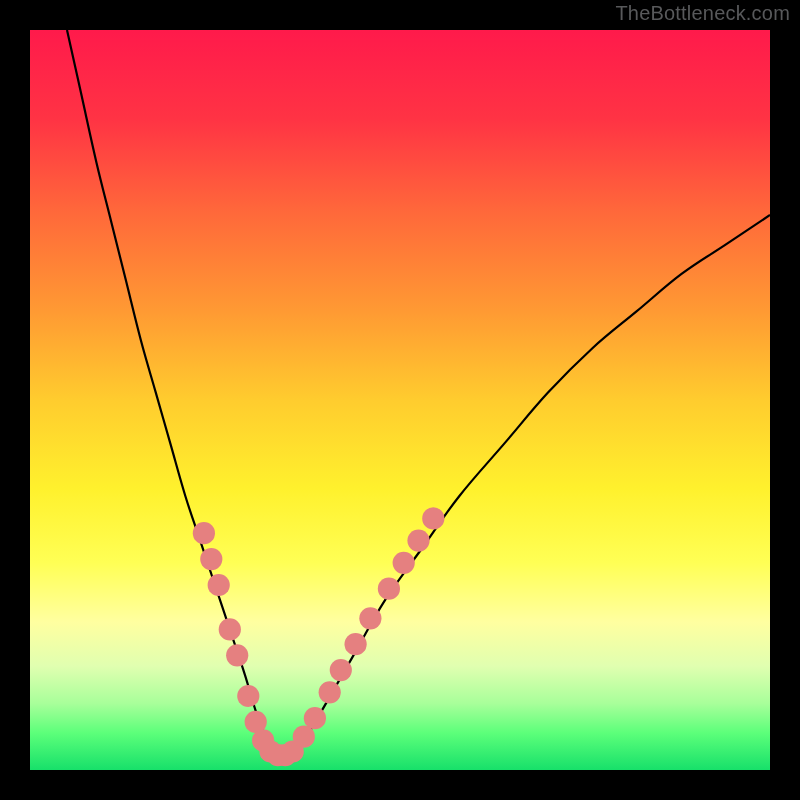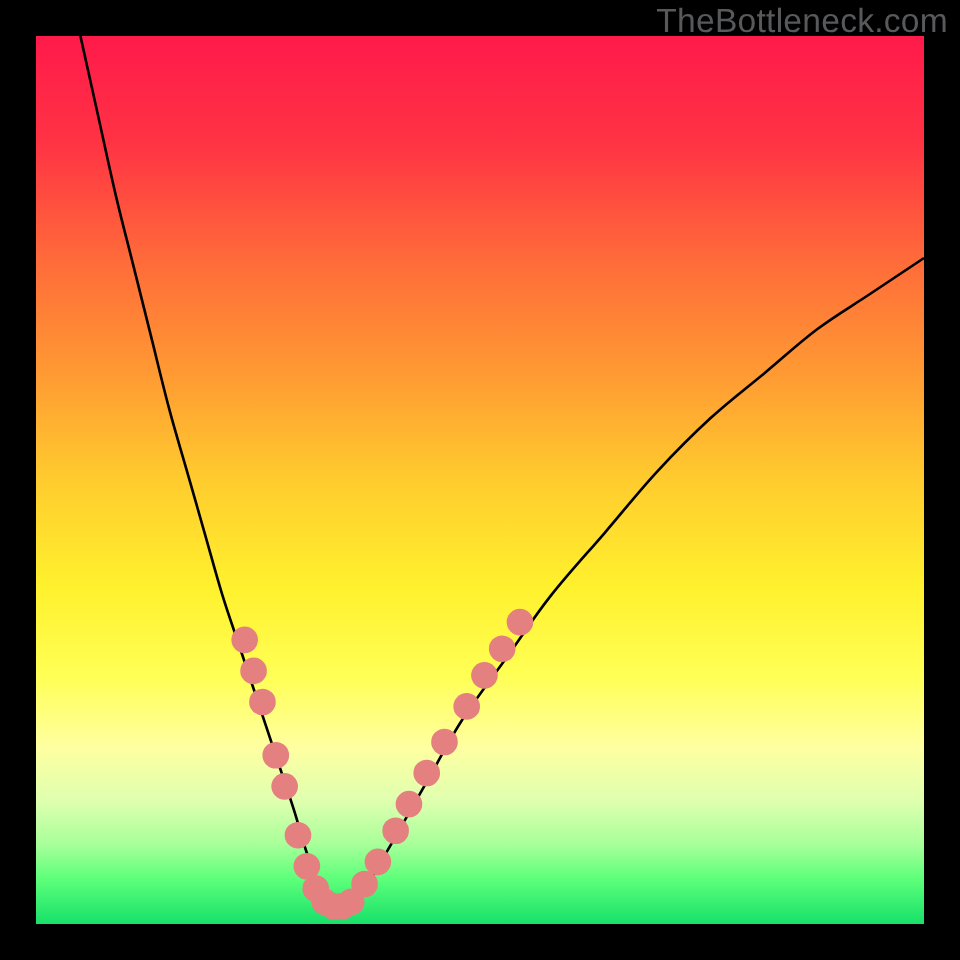--- a/index.html
+++ b/index.html
@@ -24,21 +24,21 @@
     top: 30px;
     width: 740px;
     height: 740px;
     
   }
   .watermark {
     position: absolute;
     top: 2px;
     right: 10px;
     font-family: Arial, Helvetica, sans-serif;
-    font-size: 28px;
+    font-size: 20px;
     font-weight: 500;
     color: #58595b;
     letter-spacing: 0.2px;
   }
   .curve-path {
     fill: none;
     stroke: #000000;
     stroke-width: 2.2;
   }
   .marker {

